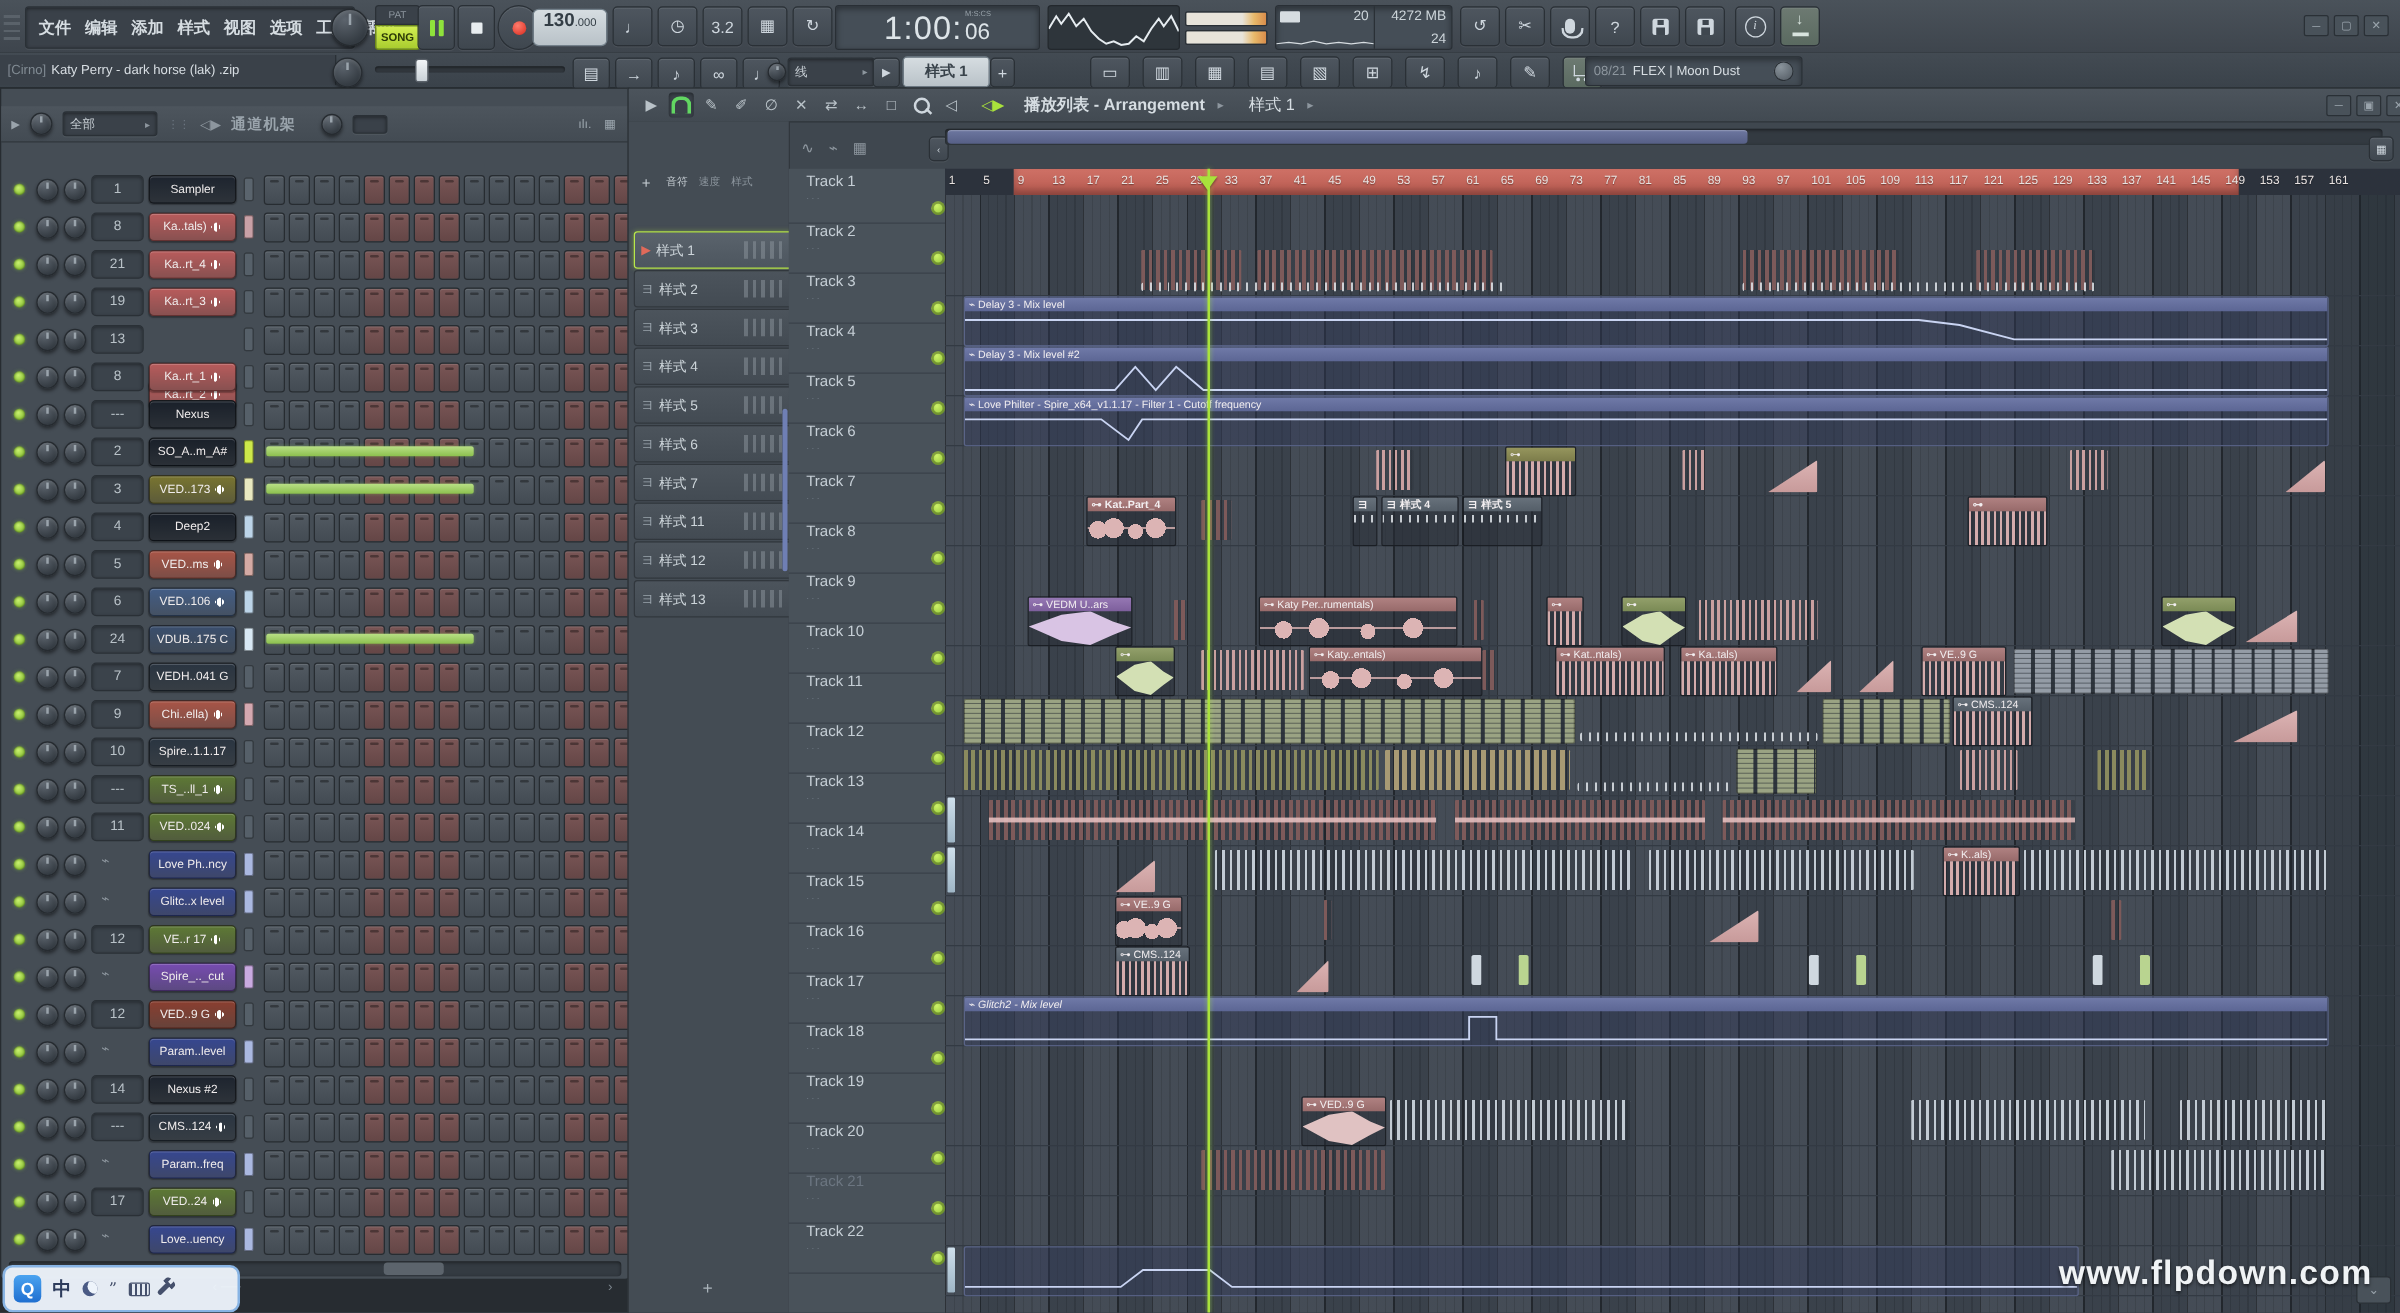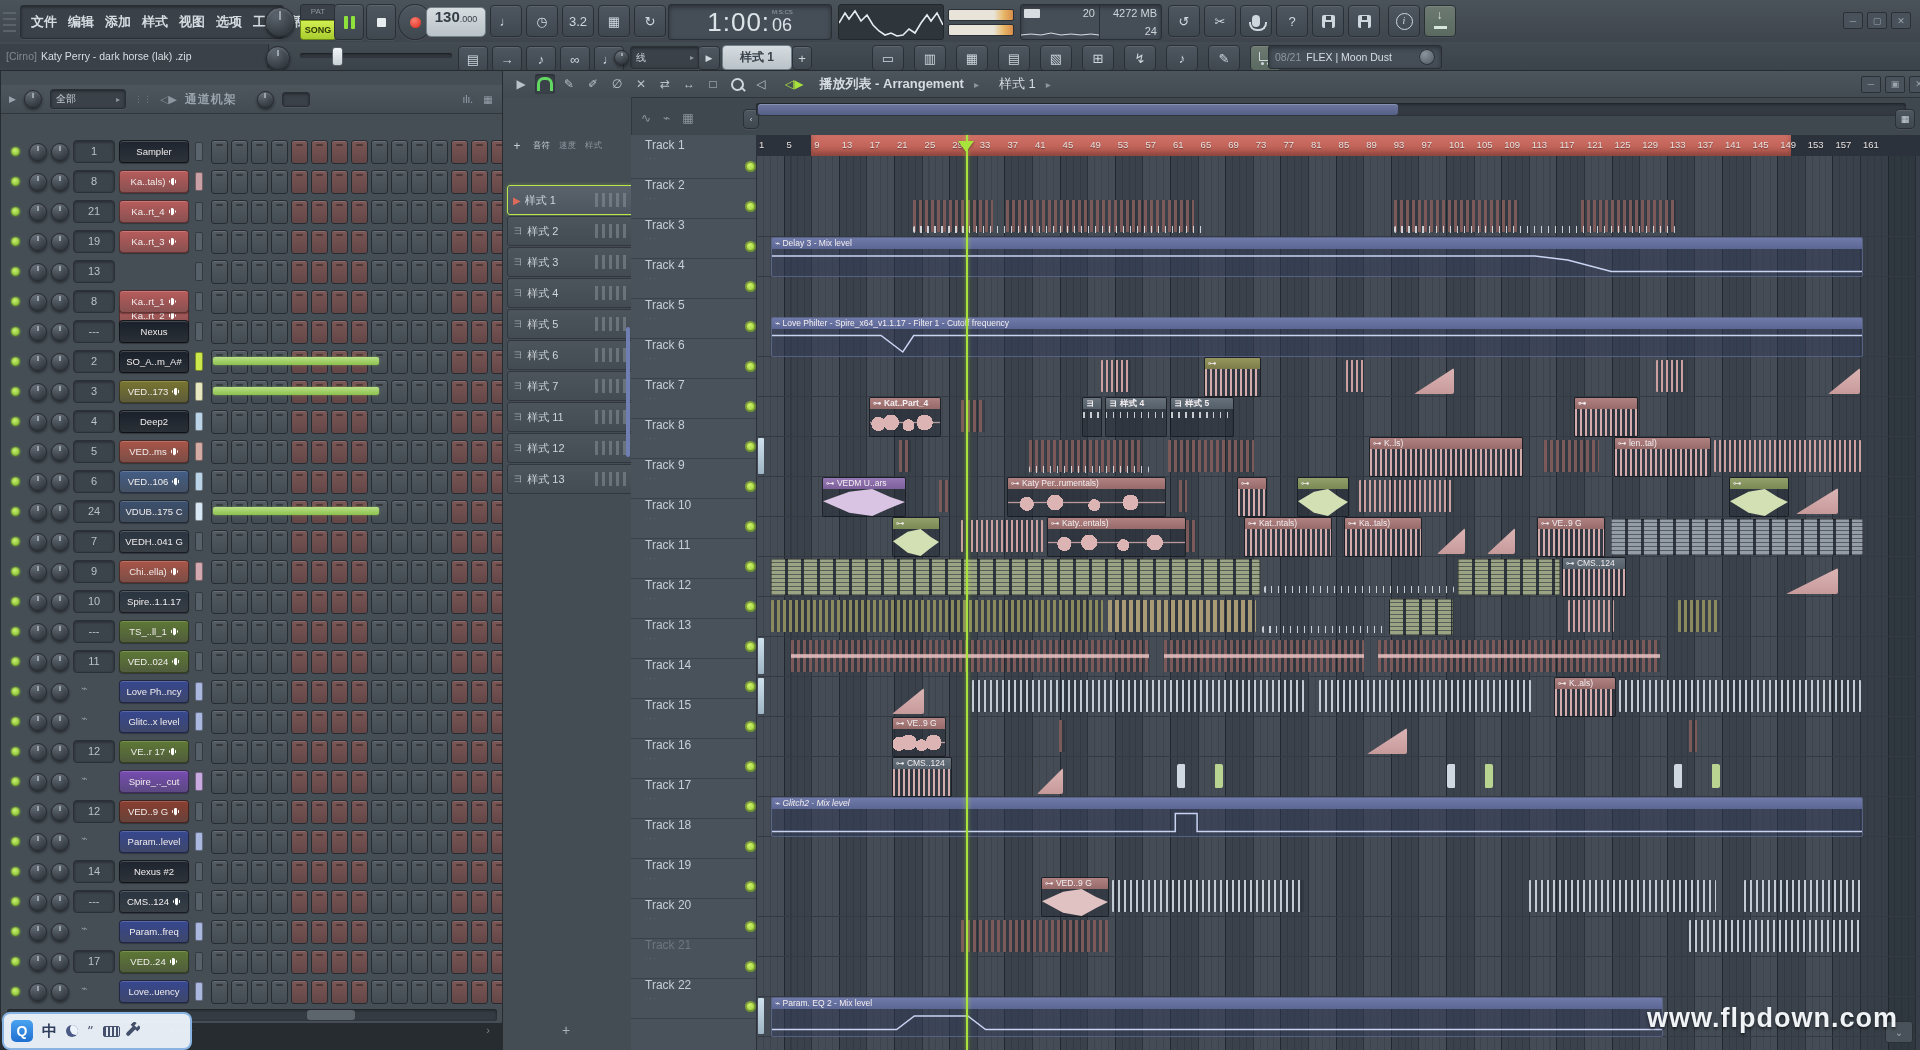--- a/index.html
+++ b/index.html
@@ -1526,20 +1526,28 @@
         <div class="clip c-dots" style="left: 638px; width: 282px; top: 30px; height: 7px;"></div>
       </div>
       <div class="trow" style="top: 80px;">
         <div class="clip c-auto" style="left: 15px; width: 1090px; top: 1px; height: 38px;">
           <div class="chead"><span>⌁ </span><span>Delay 3 - Mix level</span></div>
           <svg viewBox="0 0 100 100" preserveAspectRatio="none">
             <polyline points="0,24 70,24 73,40 77,86 100,86" fill="none" stroke="#c9d4f2" stroke-width="1.5" vector-effect="non-scaling-stroke"></polyline>
           </svg>
         </div>
       </div>
+      <div class="trow" style="top: 120px;">
+        <div class="clip c-auto" style="left: 15px; width: 1090px; top: 1px; height: 38px;">
+          <div class="chead"><span>⌁ </span><span>Delay 3 - Mix level #2</span></div>
+          <svg viewBox="0 0 100 100" preserveAspectRatio="none">
+            <polyline points="0,88 11,88 12.5,14 14,88 15.5,14 17.5,88 100,88" fill="none" stroke="#c9d4f2" stroke-width="1.5" vector-effect="non-scaling-stroke"></polyline>
+          </svg>
+        </div>
+      </div>
       <div class="trow" style="top: 160px;">
         <div class="clip c-auto" style="left: 15px; width: 1090px; top: 1px; height: 38px;">
           <div class="chead"><span>⌁ </span><span>Love Philter - Spire_x64_v1.1.17 - Filter 1 - Cutoff frequency</span></div>
           <svg viewBox="0 0 100 100" preserveAspectRatio="none">
             <polyline points="0,22 10,22 12,88 13,22 100,22" fill="none" stroke="#c9d4f2" stroke-width="1.5" vector-effect="non-scaling-stroke"></polyline>
           </svg>
         </div>
       </div>
       <div class="trow" style="top: 200px;">
         <div class="clip c-bars bar-pink" style="left: 345px; width: 30px; top: 4px; height: 32px;"></div>
@@ -1567,37 +1575,20 @@
           <div class="cbody c-dots" style="top: 14px; bottom: 18px;"></div>
         </div>
         <div class="clip c-audio" style="left: 414px; width: 62px; top: 1px; height: 38px;">
           <div class="chead hd-gray"><span>ヨ </span><span>样式 5</span></div>
           <div class="cbody c-dots" style="top: 14px; bottom: 18px;"></div>
         </div>
         <div class="clip c-audio" style="left: 818px; width: 62px; top: 1px; height: 38px;">
           <div class="chead hd-pink"><span>⊶ </span><span></span></div>
           <div class="cbody tex-bars"></div>
         </div>
-      </div>
-      <div class="trow" style="top: 280px;">
-        <div class="clip c-strip" style="left: 2px; top: 2px; height: 36px;"></div>
-        <div class="clip c-bars bar-maroon" style="left: 143px; width: 12px; top: 4px; height: 32px;"></div>
-        <div class="clip c-bars bar-maroon" style="left: 273px; width: 112px; top: 4px; height: 32px;"></div>
-        <div class="clip c-dots" style="left: 273px; width: 120px; top: 30px; height: 7px;"></div>
-        <div class="clip c-bars bar-maroon" style="left: 412px; width: 86px; top: 4px; height: 32px;"></div>
-        <div class="clip c-audio" style="left: 613px; width: 152px; top: 1px; height: 38px;">
-          <div class="chead hd-pink"><span>⊶ </span><span>K..ls)</span></div>
-          <div class="cbody tex-bars"></div>
-        </div>
-        <div class="clip c-bars bar-maroon" style="left: 788px; width: 55px; top: 4px; height: 32px;"></div>
-        <div class="clip c-audio" style="left: 858px; width: 95px; top: 1px; height: 38px;">
-          <div class="chead hd-pink"><span>⊶ </span><span>len..tal)</span></div>
-          <div class="cbody tex-bars"></div>
-        </div>
-        <div class="clip c-bars bar-pink" style="left: 958px; width: 147px; top: 4px; height: 32px;"></div>
       </div>
       <div class="trow" style="top: 320px;">
         <div class="clip c-audio" style="left: 66px; width: 82px; top: 1px; height: 38px;">
           <div class="chead hd-purple"><span>⊶ </span><span>VEDM U..ars</span></div>
           <div class="cbody tex-tri"></div>
         </div>
         <div class="clip c-bars bar-maroon" style="left: 183px; width: 10px; top: 4px; height: 32px;"></div>
         <div class="clip c-audio" style="left: 251px; width: 157px; top: 1px; height: 38px;">
           <div class="chead hd-pink"><span>⊶ </span><span>Katy Per..rumentals)</span></div>
           <div class="cbody tex-blob"></div>
@@ -1726,21 +1717,20 @@
         <div class="clip c-bars bar-white" style="left: 988px; width: 117px; top: 4px; height: 32px;"></div>
       </div>
       <div class="trow" style="top: 760px;">
         <div class="clip c-bars bar-maroon" style="left: 205px; width: 147px; top: 4px; height: 32px;"></div>
         <div class="clip c-bars bar-white" style="left: 933px; width: 172px; top: 4px; height: 32px;"></div>
       </div>
       <div class="trow" style="top: 800px;"></div>
       <div class="trow" style="top: 840px;">
         <div class="clip c-strip" style="left: 2px; top: 2px; height: 36px;"></div>
         <div class="clip c-auto" style="left: 15px; width: 890px; top: 1px; height: 38px;">
-          <div class="chead"><span>⌁ </span><span>Param. EQ 2 - Mix level</span></div>
           <svg viewBox="0 0 100 100" preserveAspectRatio="none">
             <polyline points="0,78 14,78 16,24 22,24 24,78 100,78" fill="none" stroke="#c9d4f2" stroke-width="1.5" vector-effect="non-scaling-stroke"></polyline>
           </svg>
         </div>
       </div>
     </div>
   <div id="playline" style="left: 463px;"></div>
   <div id="cornerbox">⌄</div>
 </div>
 

